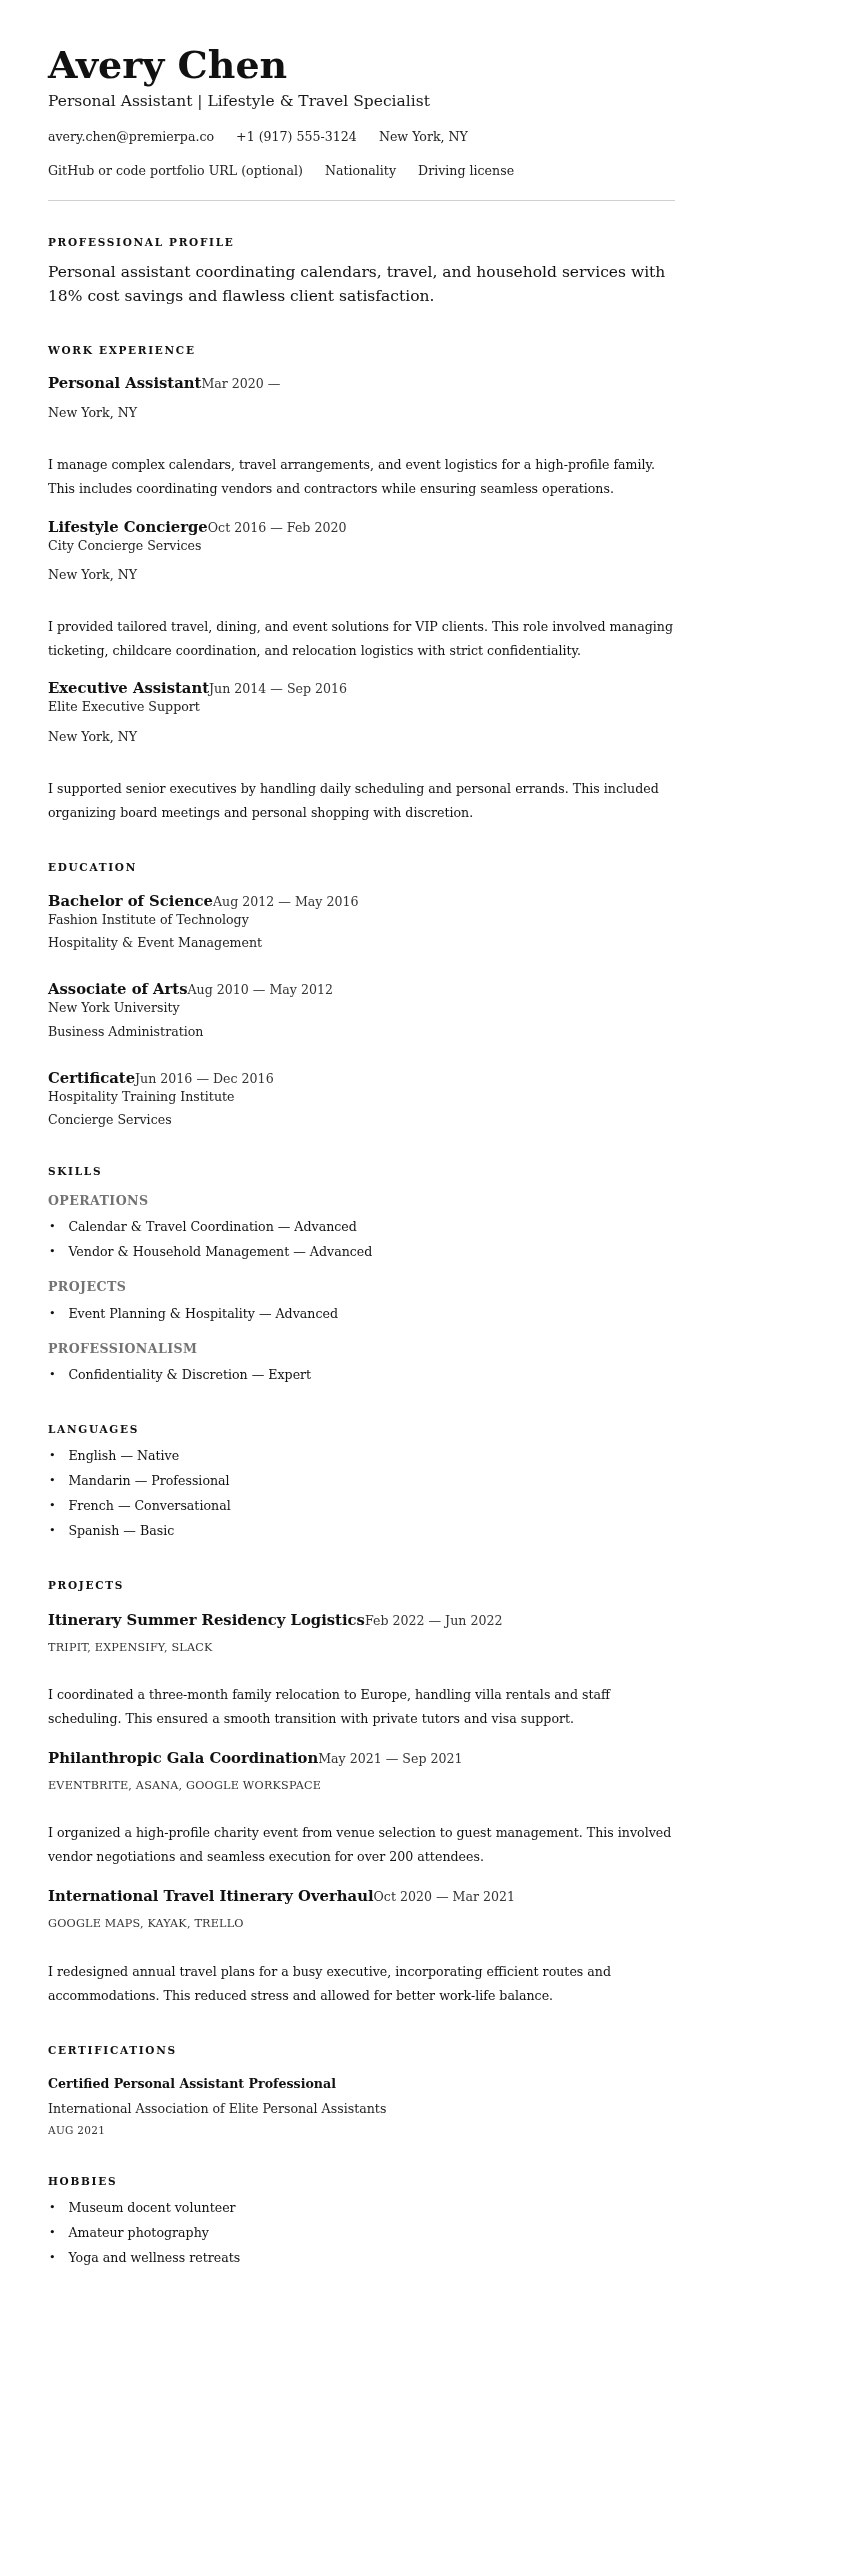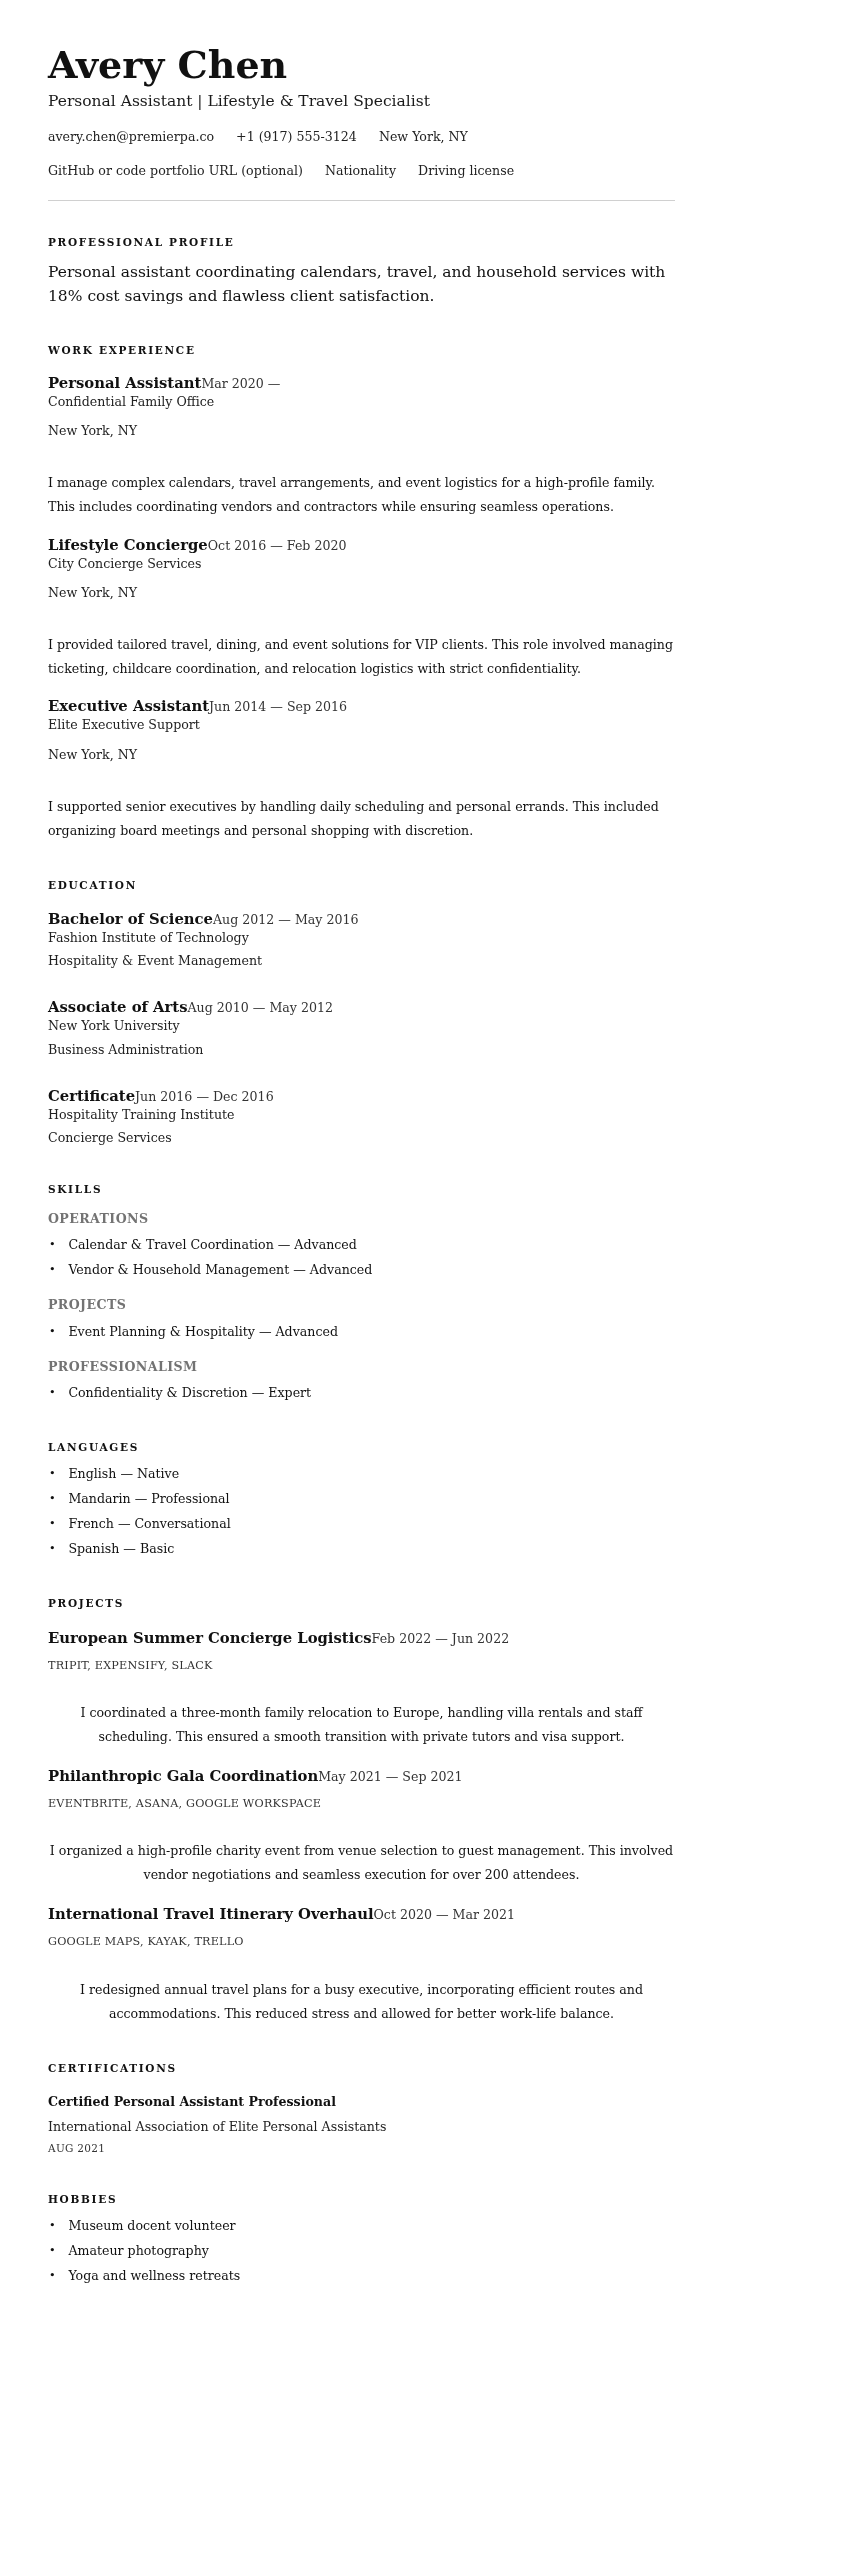--- a/index.html
+++ b/index.html
@@ -126,21 +126,21 @@
   .proj-list .entry { margin-top: 17px; }
   .proj-list .entry:first-child { margin-top: 18px; }
   .tech {
     font-size: 11.2px;
     line-height: 15.5px;
     color: #333;
     text-transform: uppercase;
     margin-top: 9.8px;
     letter-spacing: 0.2px;
   }
-  .proj-list .entry-desc { margin-top: 28px; text-align: center; }
+  .proj-list .entry-desc { margin-top: 28px; }
   .cert-title {
     font-size: 12.6px;
     font-weight: bold;
     line-height: 18px;
     color: #111;
     margin-top: 18px;
   }
   .cert-org {
     font-size: 12.6px;
     line-height: 18px;
@@ -186,21 +186,20 @@
 
   <section class="section">
     <h2 class="section-heading">WORK EXPERIENCE</h2>
     <div class="work-list">
 
       <div class="entry">
         <div class="entry-head">
           <div class="entry-title">Personal Assistant</div>
           <div class="entry-date">Mar 2020 —</div>
         </div>
-        <div class="entry-sub">Confidential Family Office</div>
         <div class="entry-loc">New York, NY</div>
         <p class="entry-desc">I manage complex calendars, travel arrangements, and event logistics for a high-profile family. This includes coordinating vendors and contractors while ensuring seamless operations.</p>
       </div>
 
       <div class="entry">
         <div class="entry-head">
           <div class="entry-title">Lifestyle Concierge</div>
           <div class="entry-date">Oct 2016 — Feb 2020</div>
         </div>
         <div class="entry-sub">City Concierge Services</div>
@@ -290,21 +289,21 @@
       <li><span class="bullet">•</span><span>Spanish — Basic</span></li>
     </ul>
   </section>
 
   <section class="section">
     <h2 class="section-heading">PROJECTS</h2>
     <div class="proj-list">
 
       <div class="entry">
         <div class="entry-head">
-          <div class="entry-title">European Summer Concierge Logistics</div>
+          <div class="entry-title">Itinerary Summer Residency Logistics</div>
           <div class="entry-date">Feb 2022 — Jun 2022</div>
         </div>
         <div class="tech">TRIPIT, EXPENSIFY, SLACK</div>
         <p class="entry-desc">I coordinated a three-month family relocation to Europe, handling villa rentals and staff scheduling. This ensured a smooth transition with private tutors and visa support.</p>
       </div>
 
       <div class="entry">
         <div class="entry-head">
           <div class="entry-title">Philanthropic Gala Coordination</div>
           <div class="entry-date">May 2021 — Sep 2021</div>

